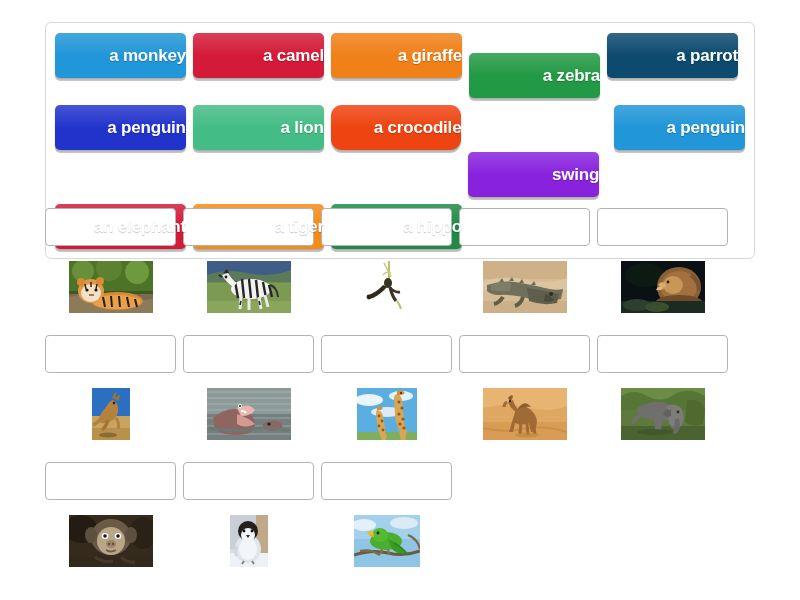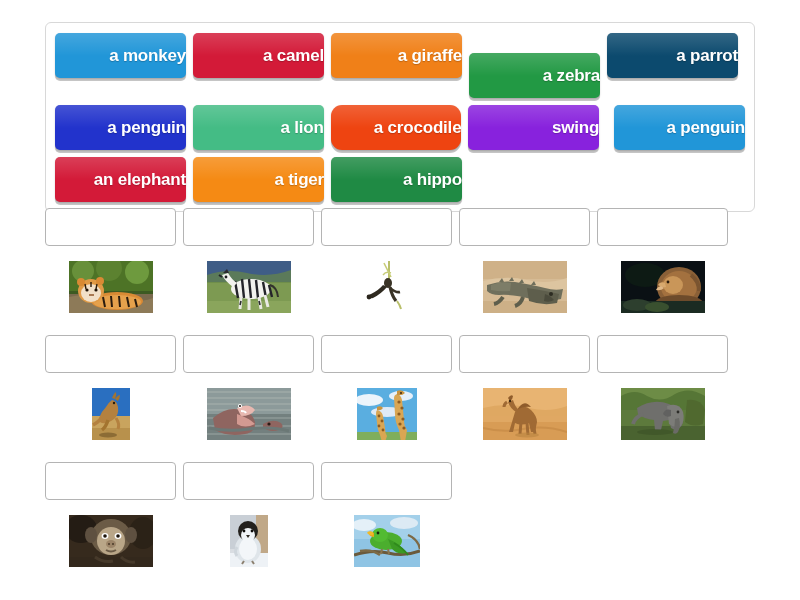--- a/index.html
+++ b/index.html
@@ -148,21 +148,21 @@
       <div class="tile-row">
         <div class="tile" style="background: rgb(34, 51, 204);">
           <span class="tile-label">a penguin</span>
         </div>
         <div class="tile" style="background: rgb(68, 188, 133);">
           <span class="tile-label">a lion</span>
         </div>
         <div class="tile" style="background: rgb(238, 68, 17); border-radius: 11px;">
           <span class="tile-label">a crocodile</span>
         </div>
-        <div class="tile" style="background: rgb(136, 34, 221);">
+        <div class="tile" style="background: rgb(136, 34, 221); margin-top: 47px;">
           <span class="tile-label">swing</span>
         </div>
         <div class="tile" style="background: rgb(33, 150, 216); margin-left: 8px;">
           <span class="tile-label">a penguin</span>
         </div>
       </div>
       <div class="tile-row">
         <div class="tile" style="background: rgb(211, 26, 56);">
           <span class="tile-label">an elephant</span>
         </div>

